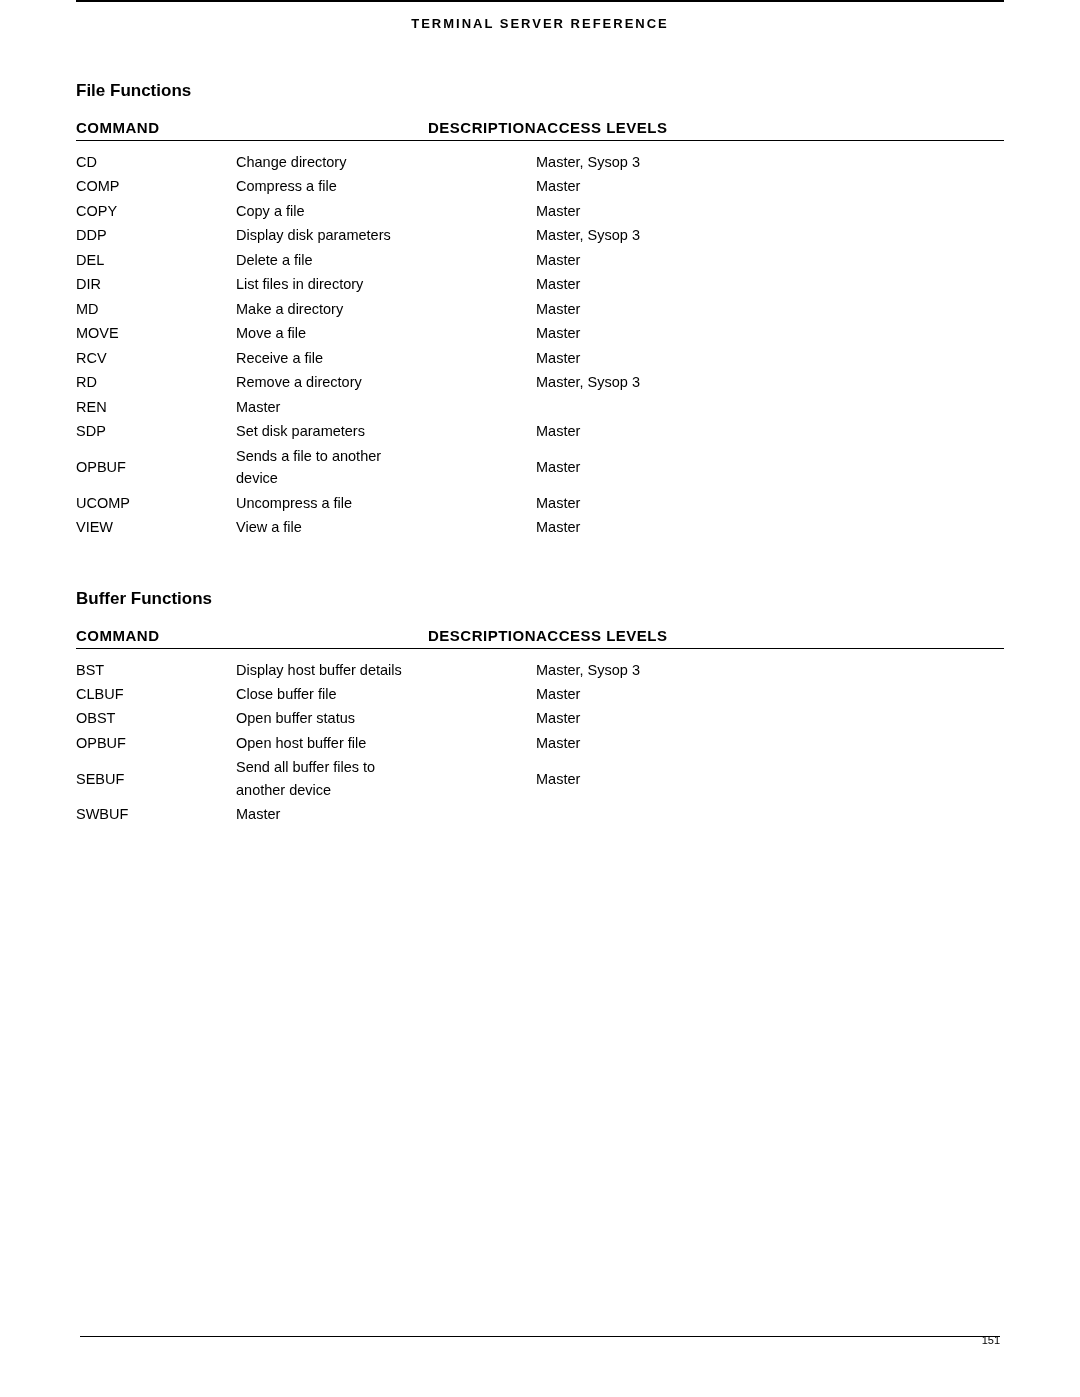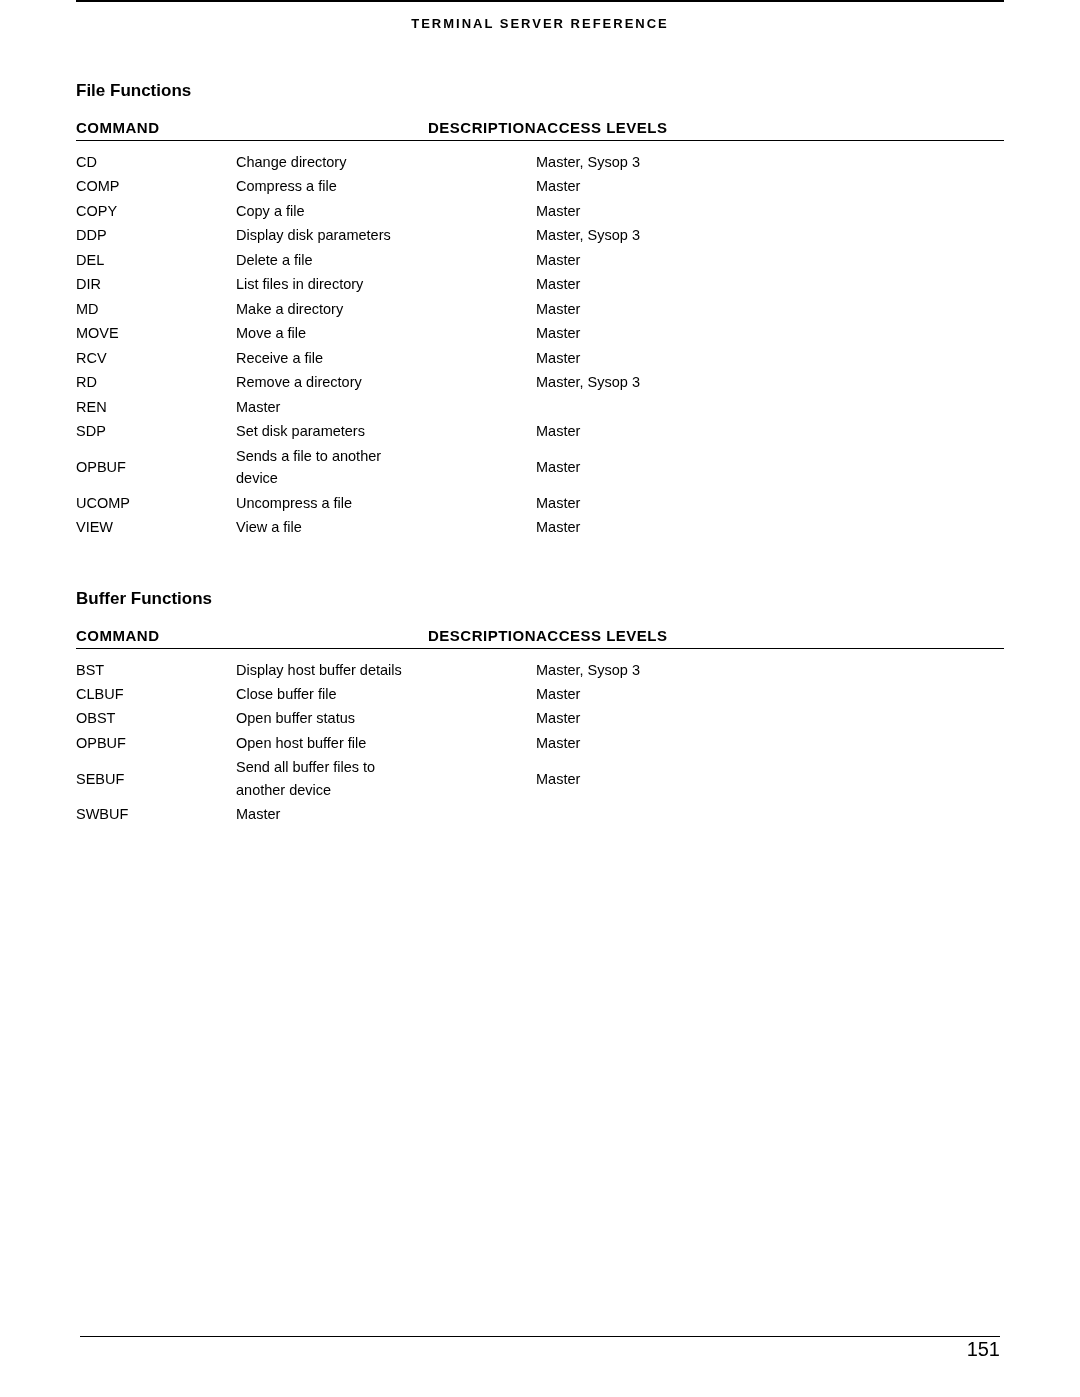--- a/index.html
+++ b/index.html
@@ -111,23 +111,23 @@
       border: none;
       border-top: 1px solid #000;
       position: absolute;
       bottom: 60px;
       left: 80px;
       right: 80px;
     }
 
     .footer-page {
       position: absolute;
-      bottom: 36px;
+      bottom: 51px;
       right: 80px;
-      font-size: 20px;
+      font-size: 11px;
     }
 
     .multiline-desc {
       display: flex;
       flex-direction: column;
     }
   </style>
 </head>
 <body>
 

